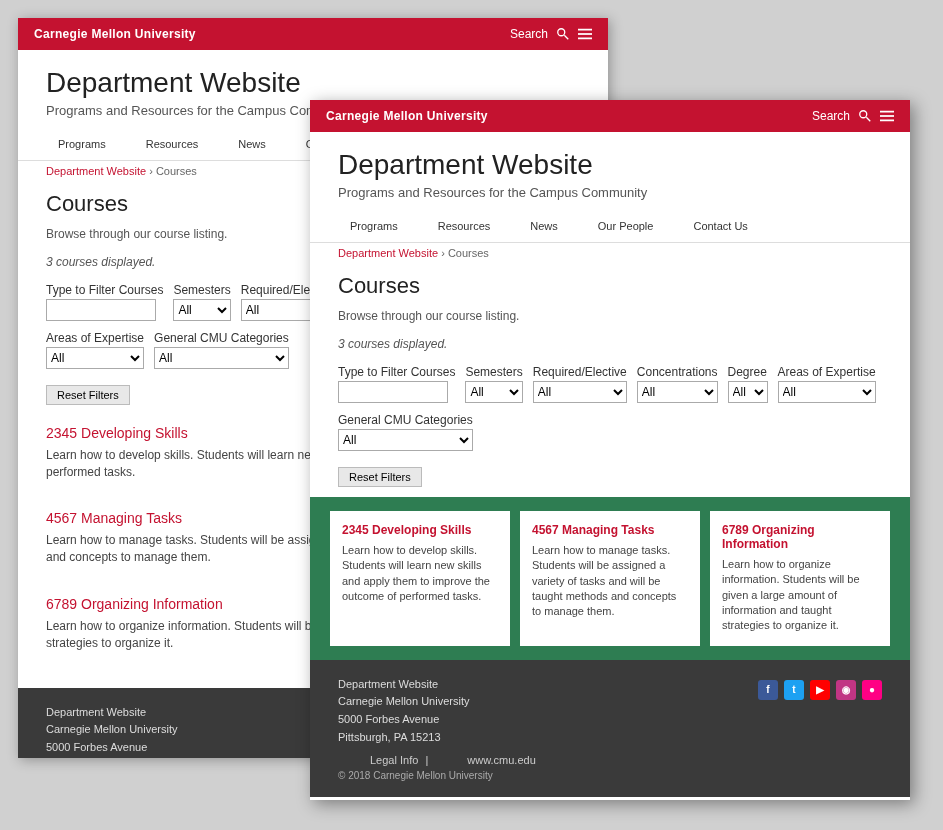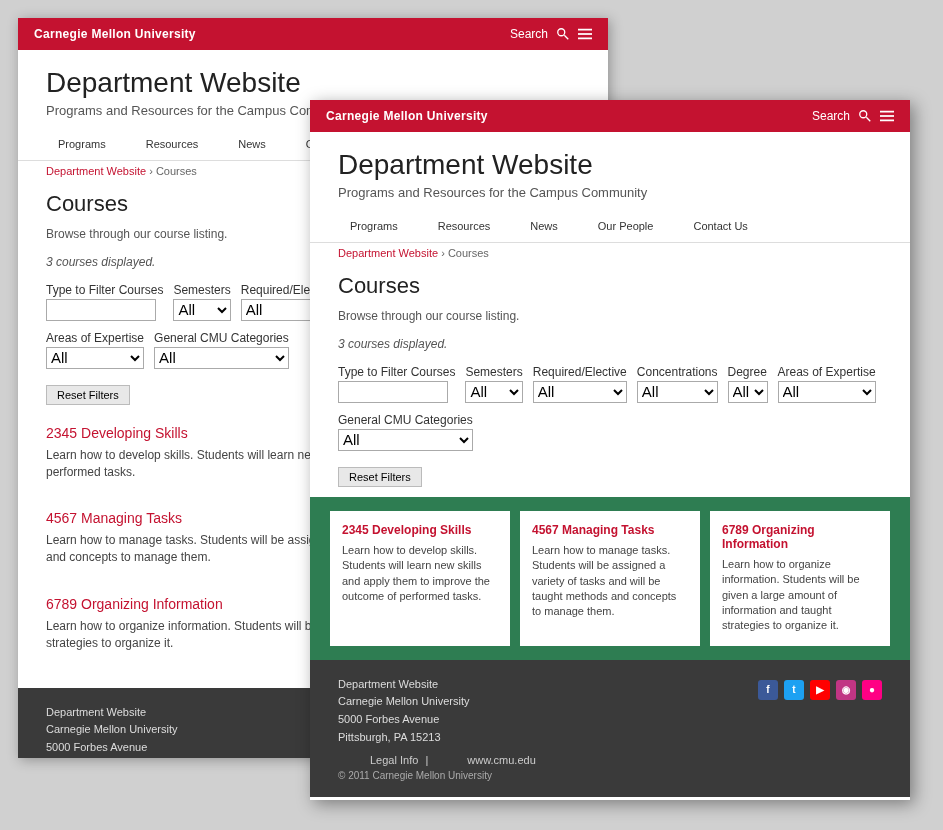--- a/index.html
+++ b/index.html
@@ -159,21 +159,21 @@
     .filter-group input[type="text"] {
       width: 110px;
       height: 22px;
       border: 1px solid #aaa;
       padding: 2px 4px;
       font-size: 11px;
     }
     .filter-group select {
       height: 22px;
       border: 1px solid #aaa;
-      font-size: 15px;
+      font-size: 12px;
       background: #fff;
       min-width: 40px;
     }
     .reset-btn {
       background: #e8e8e8;
       border: 1px solid #bbb;
       padding: 3px 10px;
       font-size: 11px;
       cursor: pointer;
       margin-top: 6px;
@@ -539,21 +539,21 @@
         <div>Department Website</div>
         <div>Carnegie Mellon University</div>
         <div>5000 Forbes Avenue</div>
         <div>Pittsburgh, PA 15213</div>
       </div>
       <div class="footer-legal">
         <a href="#">Legal Info</a>
         <span class="separator">|</span>
         <a href="#">www.cmu.edu</a>
       </div>
-      <div class="footer-copyright">© 2011 Carnegie Mellon University</div>
+      <div class="footer-copyright">© 2018 Carnegie Mellon University</div>
     </div>
     <div class="footer-right">
       <div class="footer-social">
         <div class="social-icon social-fb">f</div>
         <div class="social-icon social-tw">t</div>
         <div class="social-icon social-yt">▶</div>
         <div class="social-icon social-in">◉</div>
         <div class="social-icon social-fl">●</div>
       </div>
     </div>

